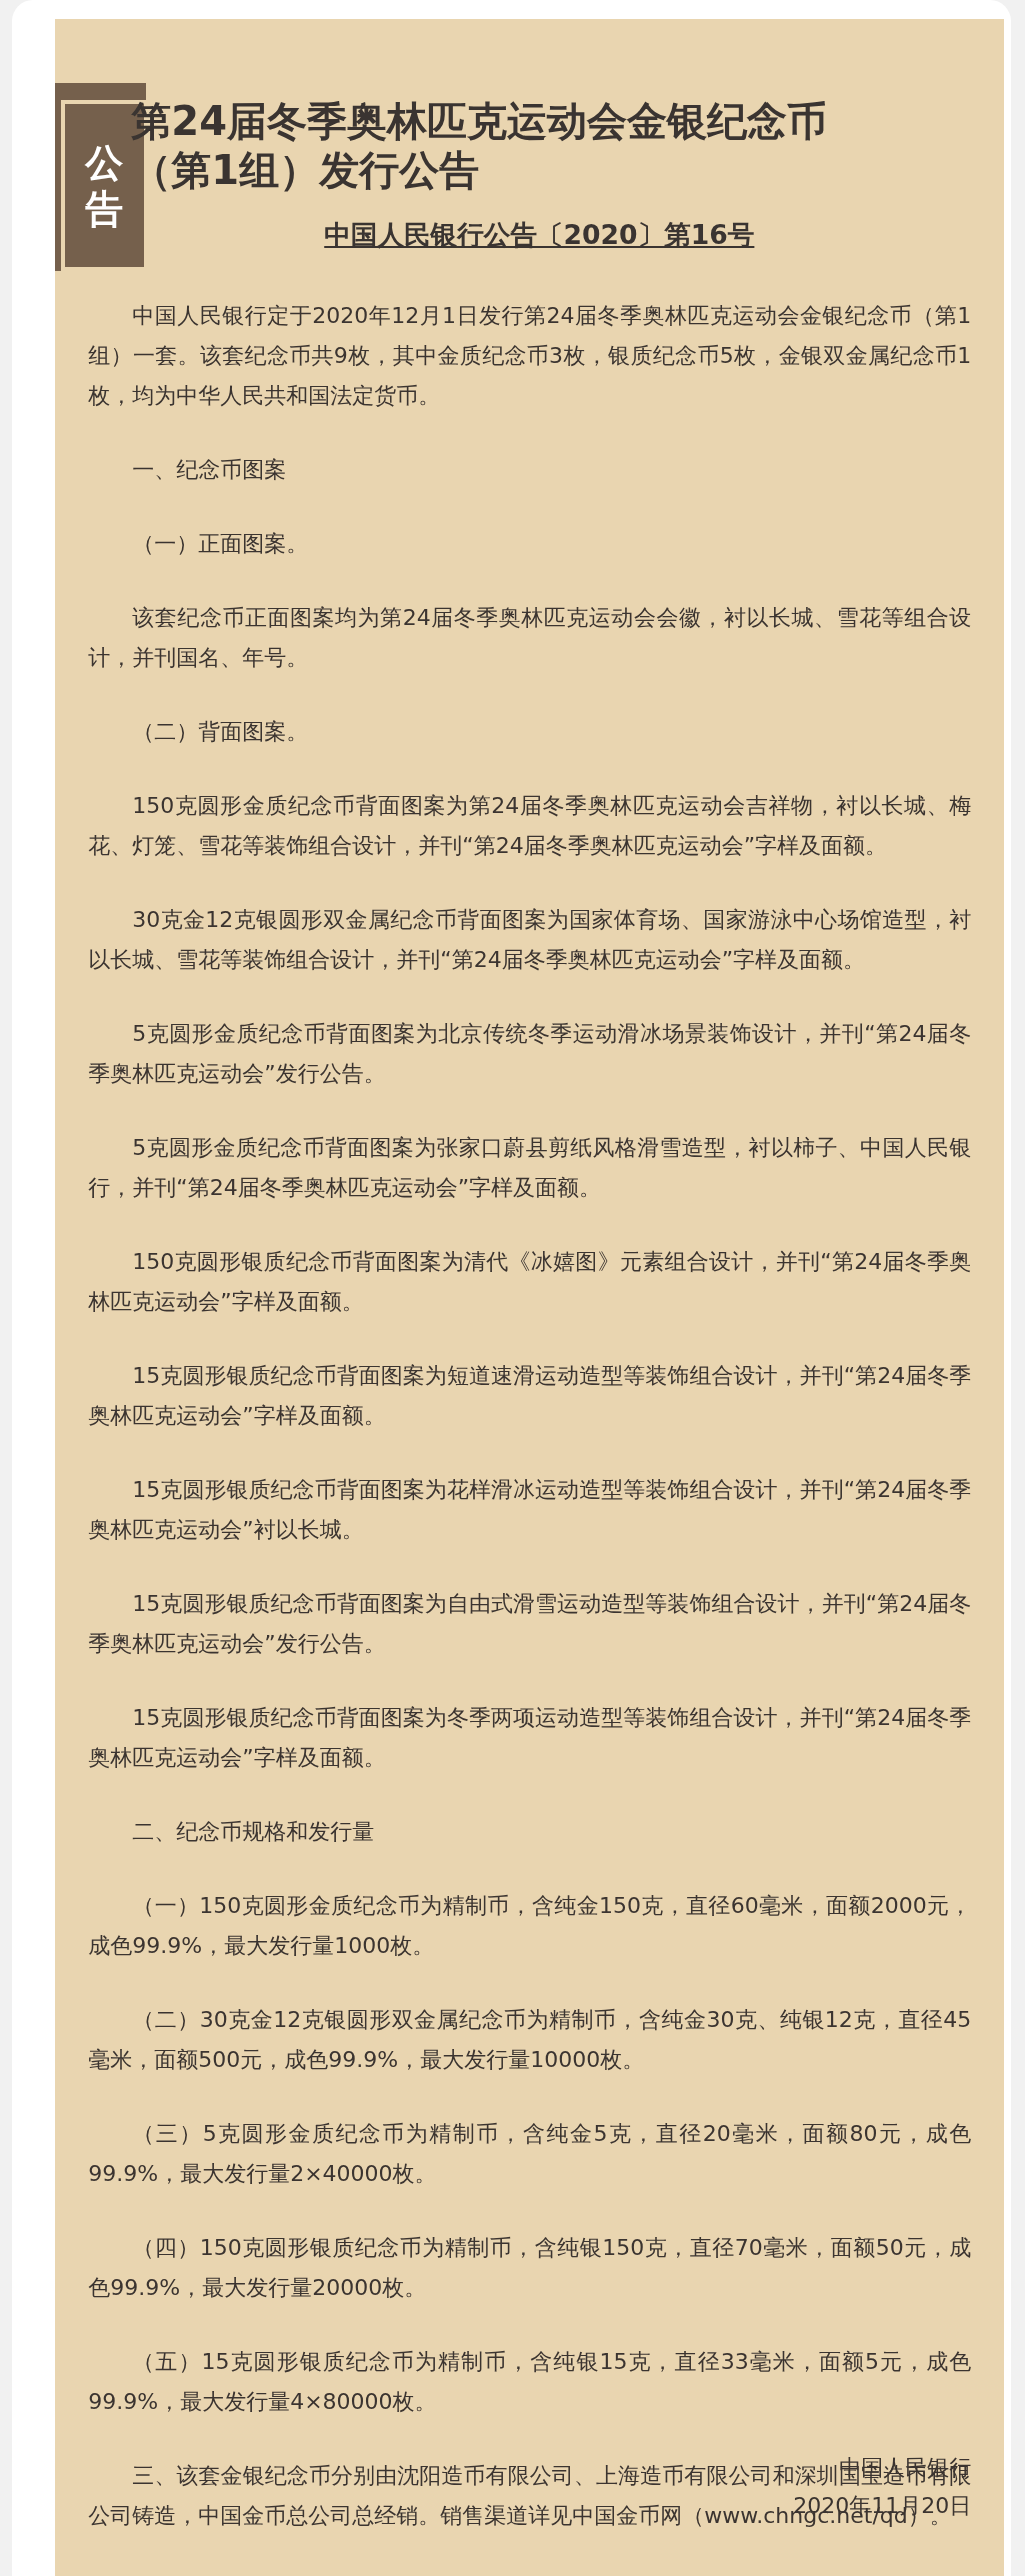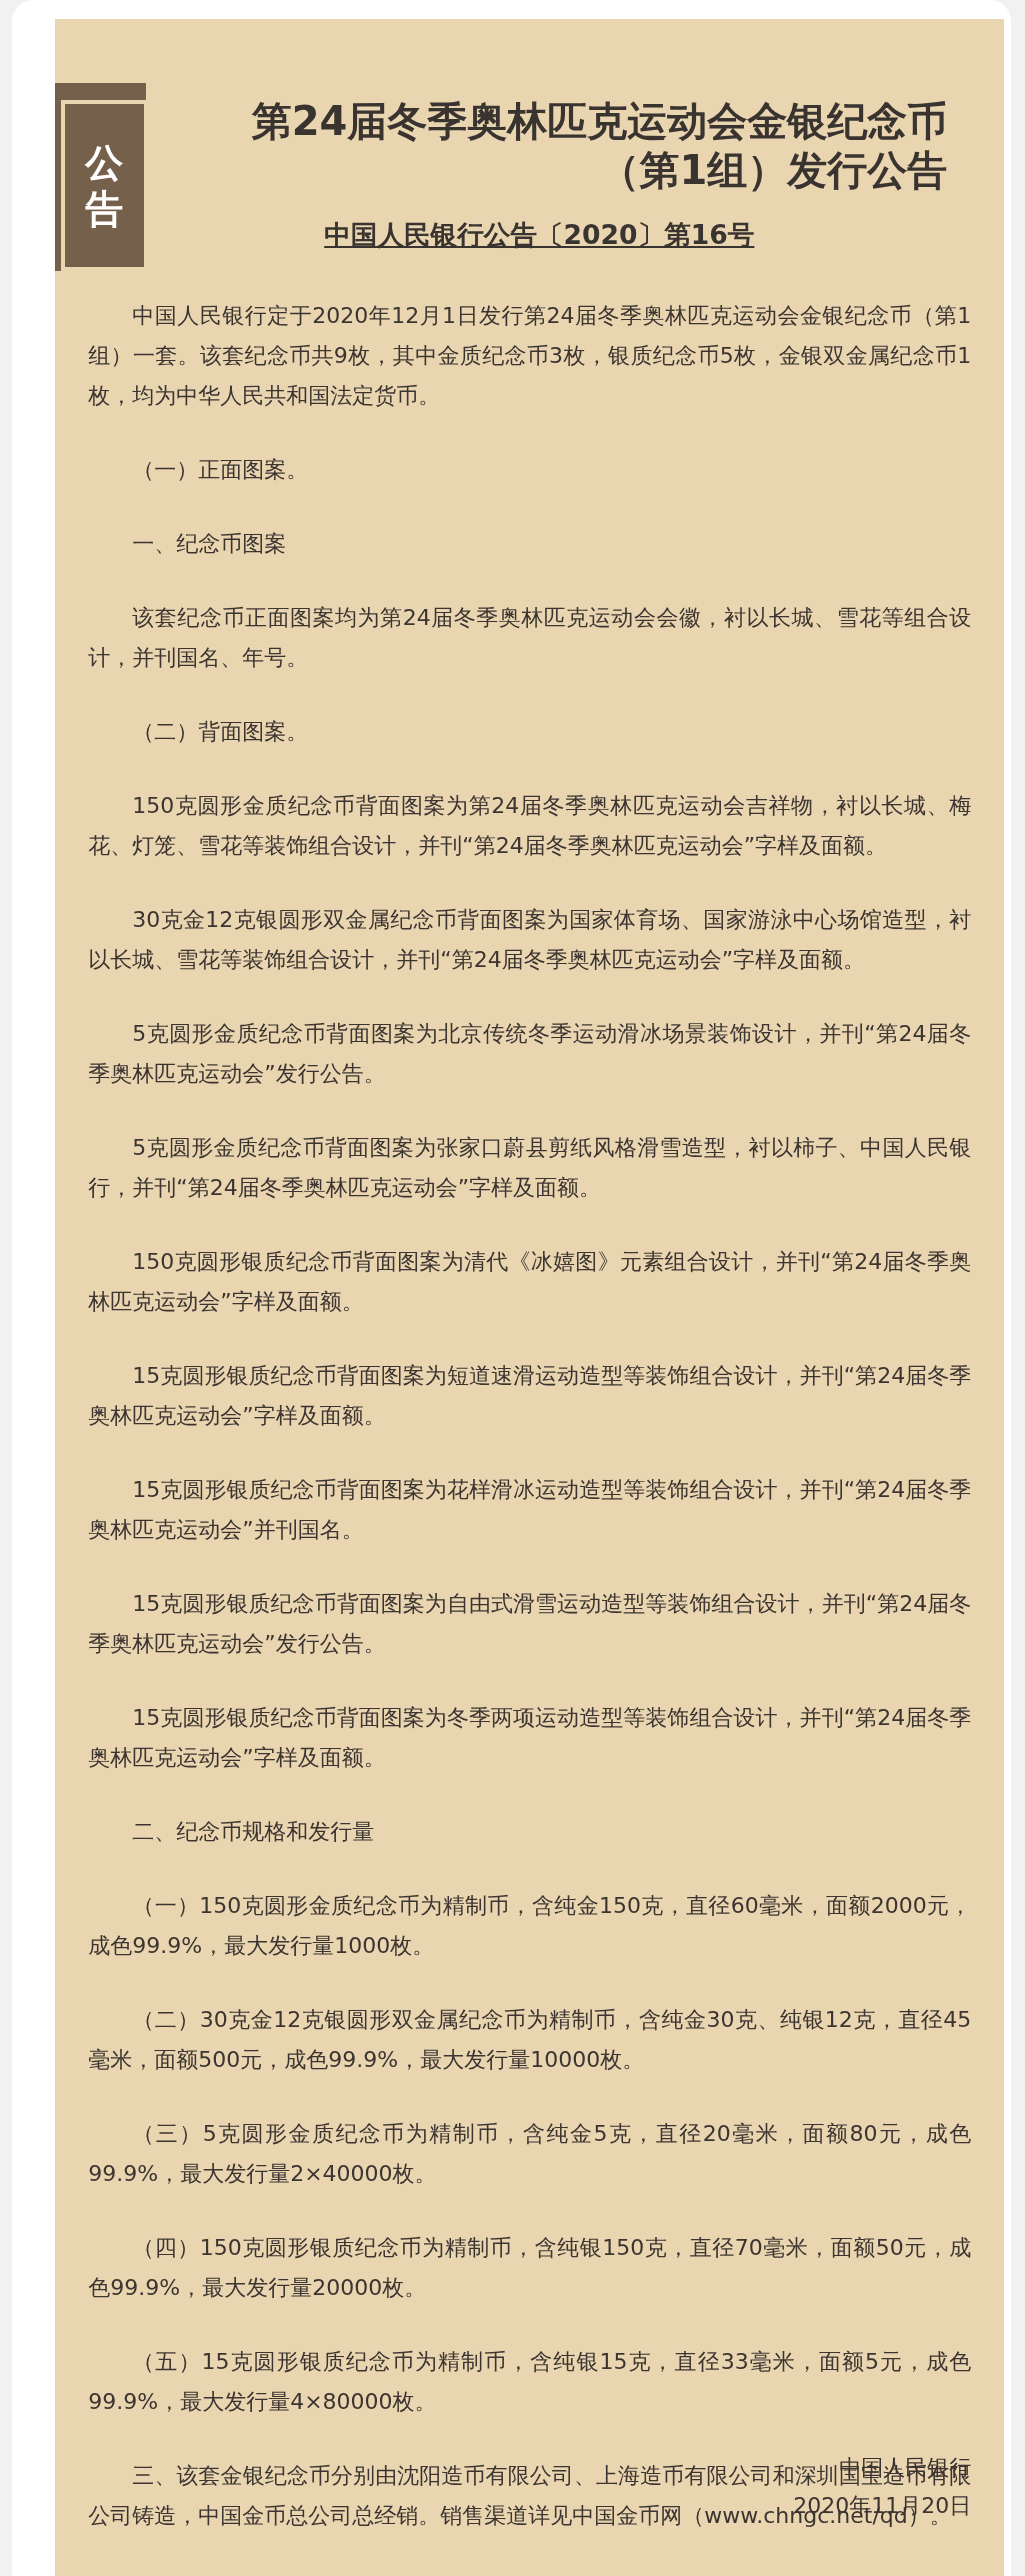--- a/index.html
+++ b/index.html
@@ -57,21 +57,21 @@
       justify-content: center;
       font-size: 38px;
       line-height: 46px;
       font-weight: bold;
     }
     .title {
       position: absolute;
       left: 76px;
       top: 78px;
       width: 816px;
-      text-align: right;
+      text-align: left;
       color: #3a3431;
       font-weight: bold;
       font-size: 40px;
       line-height: 49px;
     }
     .subtitle {
       position: absolute;
       left: 76px;
       top: 197px;
       width: 816px;
@@ -122,31 +122,31 @@
     </div>
 
     <div class="title">
       <div>第24届冬季奥林匹克运动会金银纪念币</div>
       <div>（第1组）发行公告</div>
     </div>
     <div class="subtitle">中国人民银行公告〔2020〕第16号</div>
 
     <div class="body">
       <p>中国人民银行定于2020年12月1日发行第24届冬季奥林匹克运动会金银纪念币（第1组）一套。该套纪念币共9枚，其中金质纪念币3枚，银质纪念币5枚，金银双金属纪念币1枚，均为中华人民共和国法定货币。</p>
+      <p class="heading">一、纪念币图案</p>
       <p class="heading">（一）正面图案。</p>
-      <p class="heading">一、纪念币图案</p>
       <p>该套纪念币正面图案均为第24届冬季奥林匹克运动会会徽，衬以长城、雪花等组合设计，并刊国名、年号。</p>
       <p class="heading">（二）背面图案。</p>
       <p>150克圆形金质纪念币背面图案为第24届冬季奥林匹克运动会吉祥物，衬以长城、梅花、灯笼、雪花等装饰组合设计，并刊“第24届冬季奥林匹克运动会”字样及面额。</p>
       <p>30克金12克银圆形双金属纪念币背面图案为国家体育场、国家游泳中心场馆造型，衬以长城、雪花等装饰组合设计，并刊“第24届冬季奥林匹克运动会”字样及面额。</p>
       <p>5克圆形金质纪念币背面图案为北京传统冬季运动滑冰场景装饰设计，并刊“第24届冬季奥林匹克运动会”发行公告。</p>
       <p>5克圆形金质纪念币背面图案为张家口蔚县剪纸风格滑雪造型，衬以柿子、中国人民银行，并刊“第24届冬季奥林匹克运动会”字样及面额。</p>
       <p>150克圆形银质纪念币背面图案为清代《冰嬉图》元素组合设计，并刊“第24届冬季奥林匹克运动会”字样及面额。</p>
       <p>15克圆形银质纪念币背面图案为短道速滑运动造型等装饰组合设计，并刊“第24届冬季奥林匹克运动会”字样及面额。</p>
-      <p>15克圆形银质纪念币背面图案为花样滑冰运动造型等装饰组合设计，并刊“第24届冬季奥林匹克运动会”并刊国名。</p>
+      <p>15克圆形银质纪念币背面图案为花样滑冰运动造型等装饰组合设计，并刊“第24届冬季奥林匹克运动会”衬以长城。</p>
       <p>15克圆形银质纪念币背面图案为自由式滑雪运动造型等装饰组合设计，并刊“第24届冬季奥林匹克运动会”发行公告。</p>
       <p>15克圆形银质纪念币背面图案为冬季两项运动造型等装饰组合设计，并刊“第24届冬季奥林匹克运动会”字样及面额。</p>
       <p class="heading">二、纪念币规格和发行量</p>
       <p>（一）150克圆形金质纪念币为精制币，含纯金150克，直径60毫米，面额2000元，成色99.9%，最大发行量1000枚。</p>
       <p>（二）30克金12克银圆形双金属纪念币为精制币，含纯金30克、纯银12克，直径45毫米，面额500元，成色99.9%，最大发行量10000枚。</p>
       <p>（三）5克圆形金质纪念币为精制币，含纯金5克，直径20毫米，面额80元，成色99.9%，最大发行量2×40000枚。</p>
       <p>（四）150克圆形银质纪念币为精制币，含纯银150克，直径70毫米，面额50元，成色99.9%，最大发行量20000枚。</p>
       <p>（五）15克圆形银质纪念币为精制币，含纯银15克，直径33毫米，面额5元，成色99.9%，最大发行量4×80000枚。</p>
       <p>三、该套金银纪念币分别由沈阳造币有限公司、上海造币有限公司和深圳国宝造币有限公司铸造，中国金币总公司总经销。销售渠道详见中国金币网（www.chngc.net/qd）。</p>
     </div>

